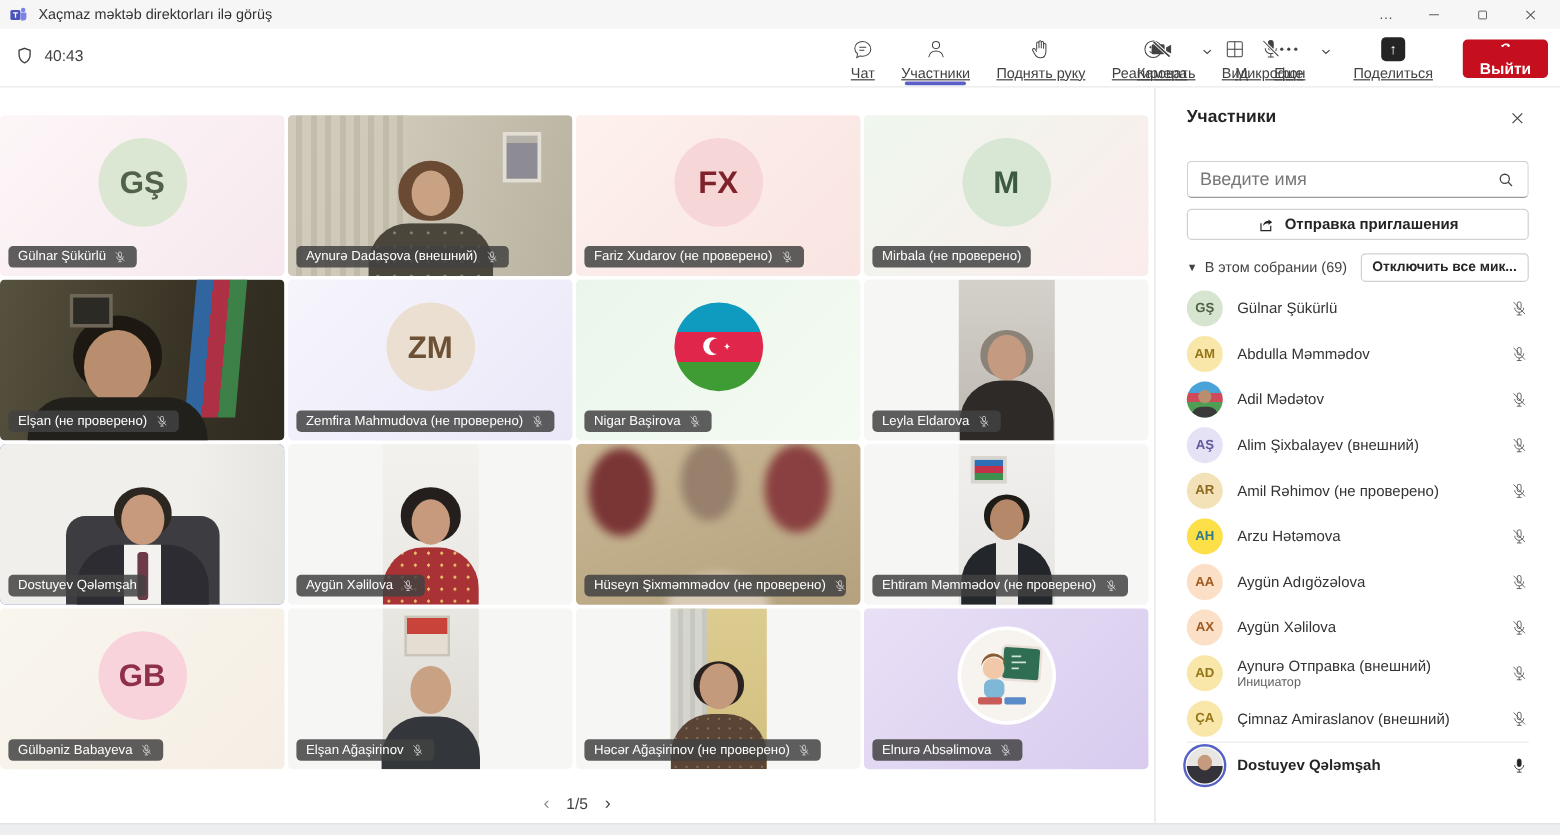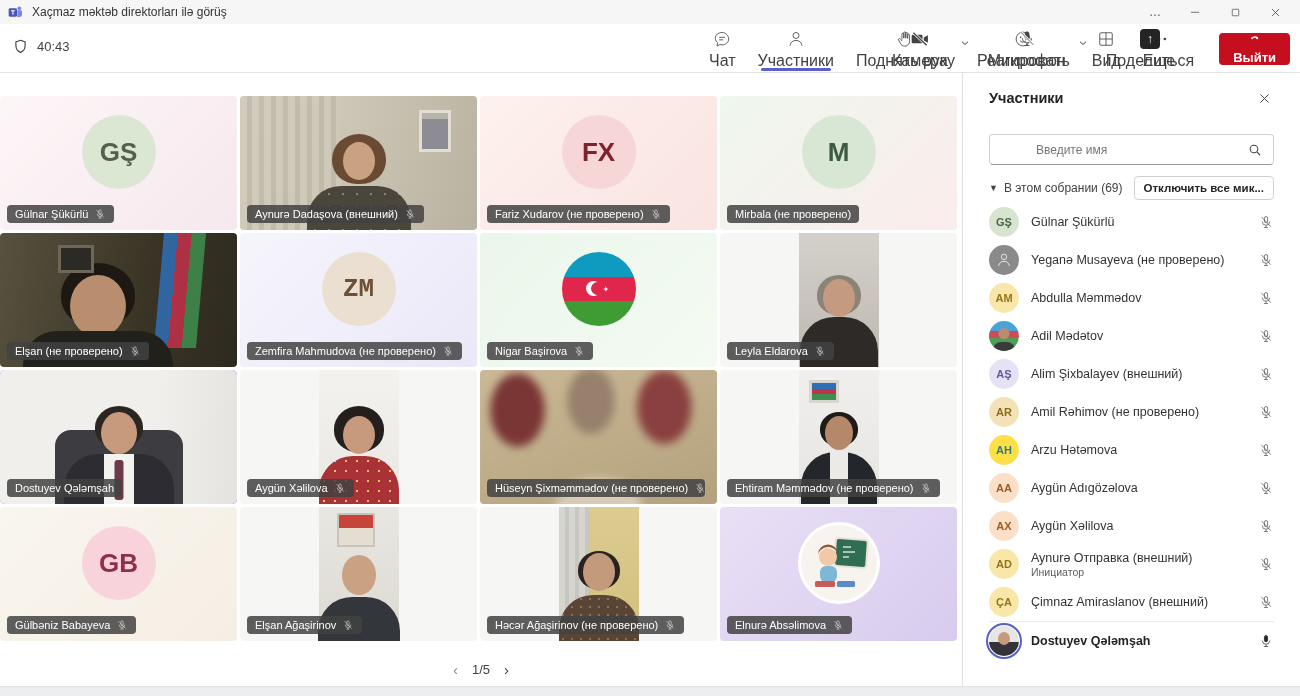--- a/index.html
+++ b/index.html
@@ -14,21 +14,21 @@
   .win-btn { width:34px; height:22px; display:flex; align-items:center; justify-content:center; font-size:12px; }
 
   
   .toolbar { position:absolute; top:24px; left:0; right:0; height:49px; background:#fff;
     border-bottom:1px solid #e3e3e3; }
   .timer { position:absolute; left:12px; top:14px; display:flex; align-items:center; gap:8px;
     font-size:13px; color:#424242; }
   .tb-center { position:absolute; left:698px; top:3px; display:flex; }
   .tb-item { position:relative; display:flex; flex-direction:column; align-items:center;
     justify-content:center; gap:3px; padding:0 11px; height:44px; color:#424242; cursor:pointer; }
-  .tb-item .lbl { font-size:16px; color:#424242; white-space:nowrap; }
+  .tb-item .lbl { font-size:12px; color:#424242; white-space:nowrap;text-decoration:underline; }
   .tb-item svg { width:20px; height:20px; }
   .tb-item.active::after { content:""; position:absolute; bottom:0; left:14px; right:14px;
     height:3px; border-radius:2px; background:#5b5fc7; }
   .tb-badge { position:absolute; top:3px; left:55%; font-size:11px; font-weight:bold; color:#242424;margin-top:45px; }
   .tb-right { position:absolute; right:10px; top:3px; display:flex; align-items:center; }
   .tb-dd { display:flex; align-items:flex-start; }
   .tb-chev { width:12px; height:12px; margin:10px 6px 0 0; color:#424242; }
   .share-box { width:20px; height:20px; background:#242424; border-radius:4px; color:#fff;
     display:flex; align-items:center; justify-content:center; font-size:12px; font-weight:bold; }
   .leave-btn { margin-left:14px; height:32px; background:#c50f1f; color:#fff; border:none;
@@ -52,21 +52,21 @@
     justify-content:center; font-size:26px; font-weight:600; }
 
   
   .scene-gs     { background:linear-gradient(135deg,#fdf6f7,#f6e8ee); }
   .scene-gs .big-avatar { background:#dbe7d3; color:#51614a; }
   .scene-fx     { background:linear-gradient(135deg,#fdf1ee,#f9e4e1); }
   .scene-fx .big-avatar { background:#f6d6d6; color:#7e222b; }
   .scene-m      { background:linear-gradient(135deg,#eff7ee,#fbecec); }
   .scene-m .big-avatar { background:#d7e7d3; color:#3c5a41; }
   .scene-zm     { background:linear-gradient(135deg,#f6f5fc,#eae8f8); }
-  .scene-zm .big-avatar { background:#eadfd0; color:#6d5136;font-family:Liberation Mono, monospace; }
+  .scene-zm .big-avatar { background:#eadfd0; color:#6d5136; }
   .scene-gb     { background:linear-gradient(135deg,#f9f6ee,#f5eee4); }
   .scene-gb .big-avatar { background:#f8d3dc; color:#8f3049; }
   .scene-nigar  { background:linear-gradient(135deg,#ebf6eb,#f4fbf2); }
   .scene-elnure { background:linear-gradient(135deg,#e9e0f6,#d8cbee); }
 
   .flag-circle { background:linear-gradient(180deg,#0f9ac0 33.4%,#e0274b 33.4% 66.7%,#3f9c35 66.7%); position:relative; }
   .flag-circle::before { content:""; position:absolute; left:24px; top:29px; width:15px; height:15px;
     border-radius:50%; background:#fff; }
   .flag-circle::after { content:""; position:absolute; left:29px; top:30px; width:13px; height:13px;
     border-radius:50%; background:#e0274b; }
@@ -173,22 +173,22 @@
 
   
   .panel { position:absolute; top:73px; left:962px; right:0; bottom:10px; background:#fff;
     border-left:1px solid #e1e1e1; padding:0 26px; overflow:hidden; }
   .panel-head { margin-top:15px; display:flex; align-items:center; justify-content:space-between; }
   .panel-title { font-size:14.5px; font-weight:bold; color:#242424; }
   .panel-close { width:20px; height:20px; color:#424242; cursor:pointer; display:flex;
     align-items:center; justify-content:center; font-size:14px; }
   .search-box { margin-top:26px; height:31px; border:1px solid #d1d1d1; border-bottom:1px solid #9a9a9a;
     border-radius:4px; display:flex; align-items:center; padding:0 10px; }
-  .search-box input { border:none; outline:none; flex:1; font-size:12px; color:#15803d;
-    font-family:inherit; background:transparent;margin-left:36px; }
+  .search-box input { border:none; outline:none; flex:1; font-size:15px; color:#15803d;
+    font-family:inherit; background:transparent; }
   .search-box input::placeholder { color:#767676; }
   .search-box svg { width:16px; height:16px; color:#424242; }
   .invite-btn { margin-top:9px; width:100%; height:26px; border:1px solid #d1d1d1; border-radius:4px;
     background:#fff; display:flex; align-items:center; justify-content:center; gap:8px;
     font-size:12.5px; font-weight:bold; color:#242424; cursor:pointer; font-family:inherit; }
   .invite-btn svg { width:15px; height:15px; }
   .section-row { margin-top:11px; display:flex; align-items:center; justify-content:space-between; }
   .section-label { font-size:12px; color:#424242; display:flex; align-items:center; gap:6px; }
   .section-label .tri { font-size:9px; color:#424242; }
   .muteall-btn { height:24px; border:1px solid #d1d1d1; border-radius:4px; background:#fff;
@@ -631,51 +631,44 @@
           <use href="#i-close"></use>
         </svg>
     </div>
   </div>
   <div class="search-box">
     <input type="text" placeholder="Введите имя" style="">
     <svg>
         <use href="#i-search"></use>
       </svg>
   </div>
+  <button class="invite-btn">
+    <svg style="color:#242424">
+        <use href="#i-invite"></use>
+      </svg>
+    <span>Отправка приглашения</span>
+  </button>
   <div class="section-row">
     <div class="section-label">
       <span class="tri">▼</span>
       <span>В этом собрании (69)</span>
     </div>
     <button class="muteall-btn">Отключить все мик...</button>
   </div>
   <div class="plist" id="plist">
       <div class="prow">
         <div class="pavatar av-green">GŞ</div>
         <div class="pinfo">
           <div class="pname"><span>Gülnar Şükürlü</span></div>
         </div>
         <svg class="pmic">
           <use href="#i-mic-off"></use>
         </svg>
       </div>
       <div class="prow">
-        <div class="pavatar av-gray">
-            <svg width="18" height="18" style="color:#fff">
-            <use href="#i-person"></use>
-          </svg>
-        </div>
-        <div class="pinfo">
-          <div class="pname"><span>Yeganə Musayeva</span> <span>(не проверено)</span></div>
-        </div>
-        <svg class="pmic">
-          <use href="#i-mic-off"></use>
-        </svg>
-      </div>
-      <div class="prow">
         <div class="pavatar av-yellow">AM</div>
         <div class="pinfo">
           <div class="pname"><span>Abdulla Məmmədov</span></div>
         </div>
         <svg class="pmic">
           <use href="#i-mic-off"></use>
         </svg>
       </div>
       <div class="prow">
         <div class="pavatar av-photo-adil"></div>

